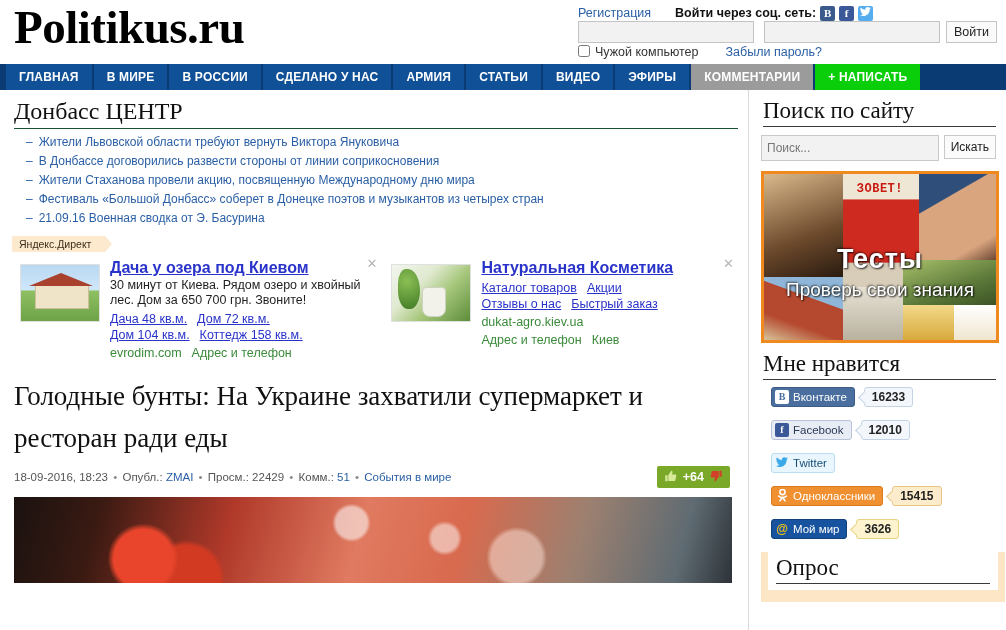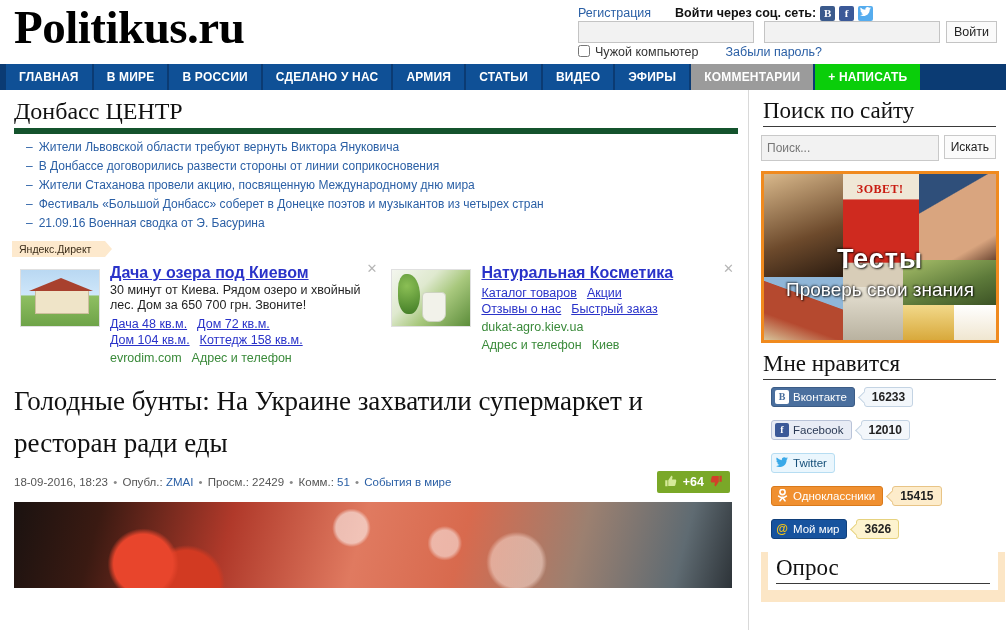--- a/index.html
+++ b/index.html
@@ -176,21 +176,21 @@
   }
 
   
   .sec-title {
     font-family: "Liberation Serif", serif;
     font-size: 24px;
     font-weight: 400;
     color: #111;
     margin: 8px 0 0 4px;
     padding-bottom: 3px;
-    border-bottom: 6px solid #14532d;
+    border-bottom: 1px solid #14532d;
     line-height: 27px;
   }
   #donbass-list {
     list-style: none;
     margin: 6px 0 0 0;
     padding: 0 0 0 6px;
   }
   #donbass-list li {
     display: flex;
     align-items: flex-start;
@@ -470,21 +470,21 @@
     background: linear-gradient(180deg,#f2d98a,#d8a93c); }
   .bn-h { left:82%; top:79%; width:18%; height:21%;
     background: linear-gradient(180deg,#ffffff,#f0e6d0); }
   #bn-zovet {
     position: absolute;
     left: 40%; top: 5%;
     color: #c81a10;
     font-size: 12px;
     font-weight: bold;
     letter-spacing: 0.5px;
-    font-family: Liberation Serif, serif;
+    font-family: Liberation Mono, monospace;
     z-index: 4;
   }
   #bn-title {
     position: absolute;
     left: 0; right: 0; top: 42%;
     text-align: center;
     color: #ffffff;
     font-size: 27px;
     font-weight: bold;
     letter-spacing: 1px;

